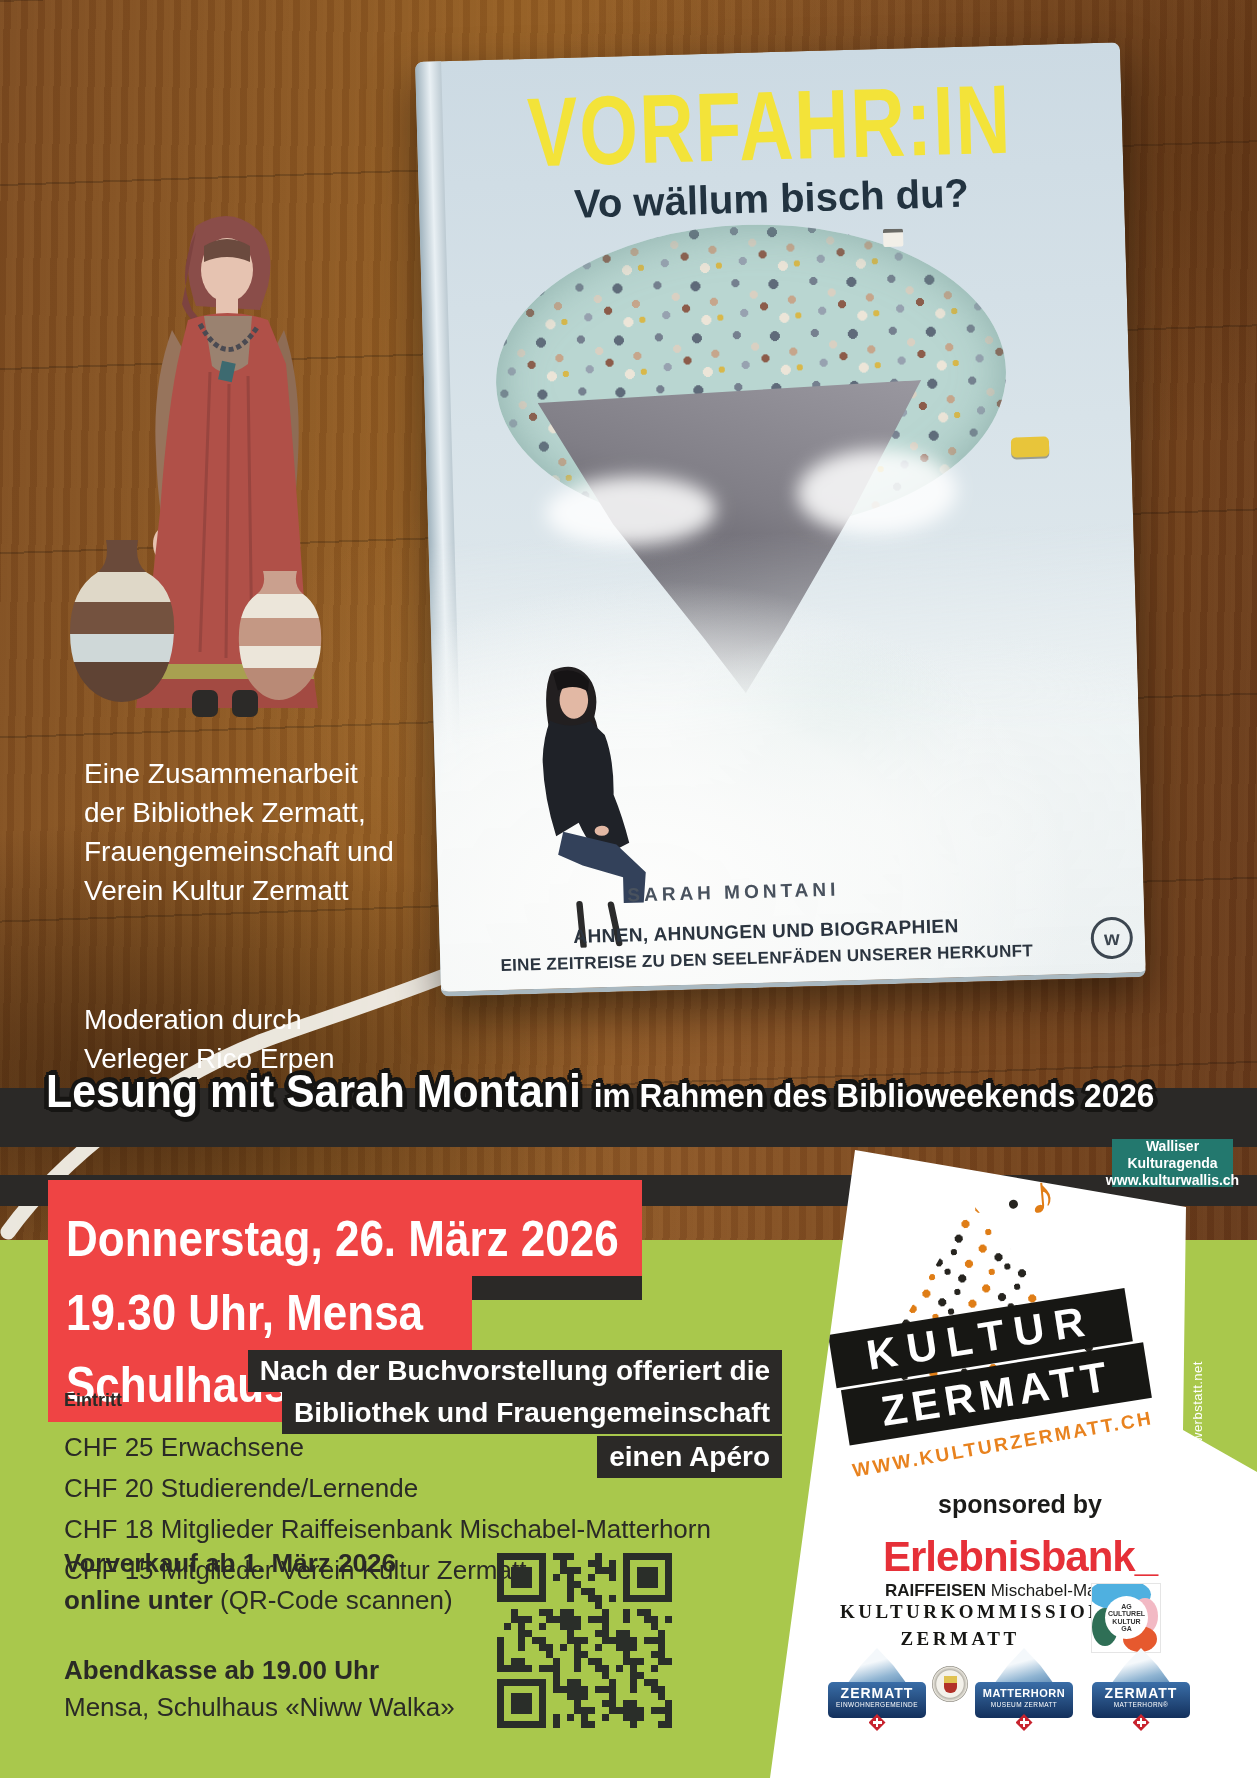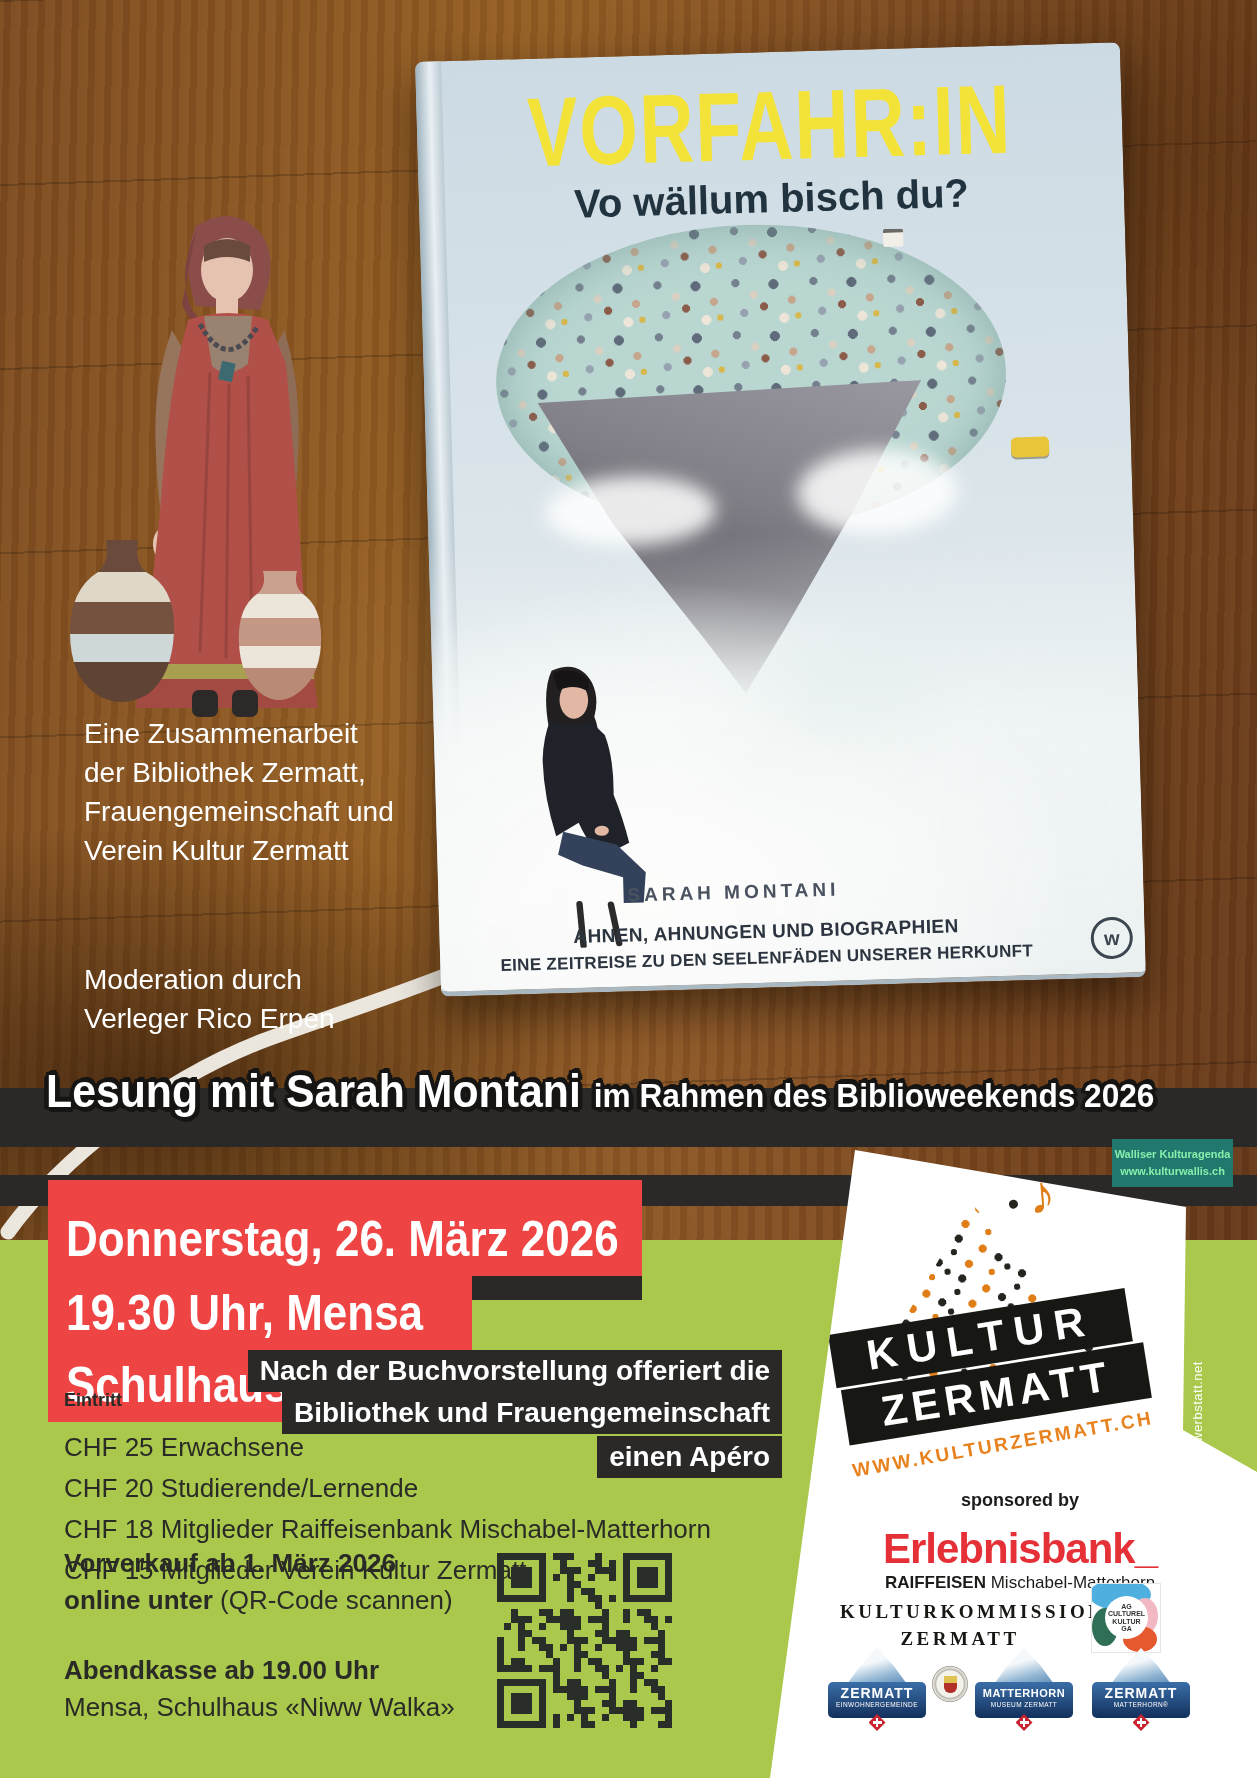--- a/index.html
+++ b/index.html
@@ -63,21 +63,21 @@
   .b-tag2{position:absolute;left:0;top:896px;width:100%;padding-right:52px;box-sizing:border-box;
     text-align:center;color:#2b343f;font-size:17px;font-weight:bold;letter-spacing:.3px;}
   .pubmark{position:absolute;right:12px;bottom:14px;width:36px;height:36px;border:3px solid #3c4650;
     border-radius:50%;color:#3c4650;font-size:20px;font-weight:bold;display:flex;
     align-items:center;justify-content:center;}
   
   .figure{position:absolute;left:100px;top:212px;z-index:2;}
   .vase-l{position:absolute;left:56px;top:536px;z-index:3;}
   .vase-r{position:absolute;left:233px;top:568px;z-index:3;}
   .collab,.moder{position:absolute;left:84px;color:#fff;font-size:28px;line-height:39px;
-    white-space:pre-line;z-index:2;}
+    white-space:pre-line;z-index:2;margin-top:40px;}
   .collab{top:714px;} .moder{top:960px;}
   
   .band1{position:absolute;left:0;top:1088px;width:1257px;height:59px;background:#2b2927;z-index:3;}
   .band2{position:absolute;left:0;top:1175px;width:1257px;height:31px;background:#2b2927;z-index:3;}
   .banner-text{position:absolute;left:46px;top:1064px;z-index:5;white-space:nowrap;
     transform:scaleX(.93);transform-origin:left center;}
   .outline{color:#fff;font-weight:bold;
     text-shadow:4px 0 0 #161513,-4px 0 0 #161513,0 4px 0 #161513,0 -4px 0 #161513,
       3px 3px 0 #161513,-3px 3px 0 #161513,3px -3px 0 #161513,-3px -3px 0 #161513,
       5px 2px 0 #161513,-5px 2px 0 #161513,2px 5px 0 #161513,2px -5px 0 #161513;}
@@ -98,21 +98,21 @@
   
   .tickets{position:absolute;left:64px;top:1390px;z-index:5;color:#2a2a26;}
   .tickets .hd{font-size:18px;font-weight:bold;margin-bottom:16px;}
   .tickets .it{font-size:26px;line-height:41px;}
   .presale{position:absolute;left:64px;top:1545px;z-index:5;color:#2a2a26;font-size:26px;line-height:37px;}
   .boxoffice{position:absolute;left:64px;top:1652px;z-index:5;color:#2a2a26;font-size:26px;line-height:37px;}
   .bold{font-weight:bold;}
   .qr{position:absolute;left:497px;top:1553px;width:175px;height:175px;z-index:5;}
   
   .teal{position:absolute;left:1112px;top:1139px;width:121px;height:48px;background:#23786e;z-index:6;
-    color:#86efac;font-size:11px;font-weight:bold;line-height:17px;display:flex;flex-direction:column;
+    color:#ffffff;font-size:14px;font-weight:bold;line-height:17px;display:flex;flex-direction:column;
     align-items:center;justify-content:center;text-align:center;}
   
   .card{position:absolute;left:740px;top:1140px;width:517px;height:638px;background:#fff;z-index:4;
     clip-path:polygon(115px 10px,446px 67px,443px 290px,517px 332px,517px 638px,30px 638px);}
   .kz{position:absolute;left:88px;top:42px;width:330px;height:300px;transform:rotate(-5deg);}
   .kz-tri{position:absolute;left:35px;top:20px;width:240px;height:170px;
     clip-path:polygon(50% 0,100% 100%,0 100%);
     background-image:
       radial-gradient(circle 4px at 7px 6px,#df7d16 98%,transparent),
       radial-gradient(circle 4px at 22px 16px,#26241f 98%,transparent),
@@ -124,21 +124,21 @@
     background-size:60px 40px;}
   .kz-note{position:absolute;left:212px;top:-14px;color:#e07d16;font-size:54px;font-weight:bold;}
   .kz-dot{position:absolute;left:192px;top:20px;width:9px;height:9px;background:#26241f;border-radius:50%;}
   .kz-box{position:absolute;background:#171714;color:#fff;font-weight:bold;text-align:center;
     transform:rotate(-4deg);}
   .kz-b1{left:2px;top:128px;width:300px;height:54px;font-size:42px;line-height:54px;letter-spacing:10px;}
   .kz-b2{left:10px;top:184px;width:306px;height:56px;font-size:42px;line-height:56px;letter-spacing:5px;}
   .kz-url{position:absolute;left:0;top:252px;width:330px;transform:rotate(-5deg);color:#e8821e;
     font-size:19px;font-weight:bold;letter-spacing:2.5px;text-align:center;}
   .card-stack{position:absolute;left:110px;top:350px;width:340px;text-align:center;color:#1b1b19;}
-  .sponsored{font-size:18px;font-weight:bold;margin-bottom:16px;}
+  .sponsored{font-size:25px;font-weight:bold;margin-bottom:16px;}
   .bank-name{font-size:42px;font-weight:bold;color:#e63038;letter-spacing:-1px;line-height:44px;}
   .bank-sub{font-size:17px;margin-top:2px;}
   .komm{position:absolute;left:100px;top:458px;width:240px;text-align:center;color:#171714;
     font-family:"Liberation Serif",serif;font-weight:bold;font-size:19px;letter-spacing:3.5px;
     line-height:27px;white-space:pre-line;}
   .ag{position:absolute;left:352px;top:444px;width:68px;height:68px;background:#fff;overflow:hidden;
     box-shadow:0 0 0 1px #e5e5e5;}
   .ag i{position:absolute;border-radius:50%;}
   .ag-blue{left:-3px;top:-5px;width:62px;height:31px;background:#4fb0e0;}
   .ag-pink{left:40px;top:14px;width:26px;height:36px;background:#f2b9c4;border-radius:45%;}

